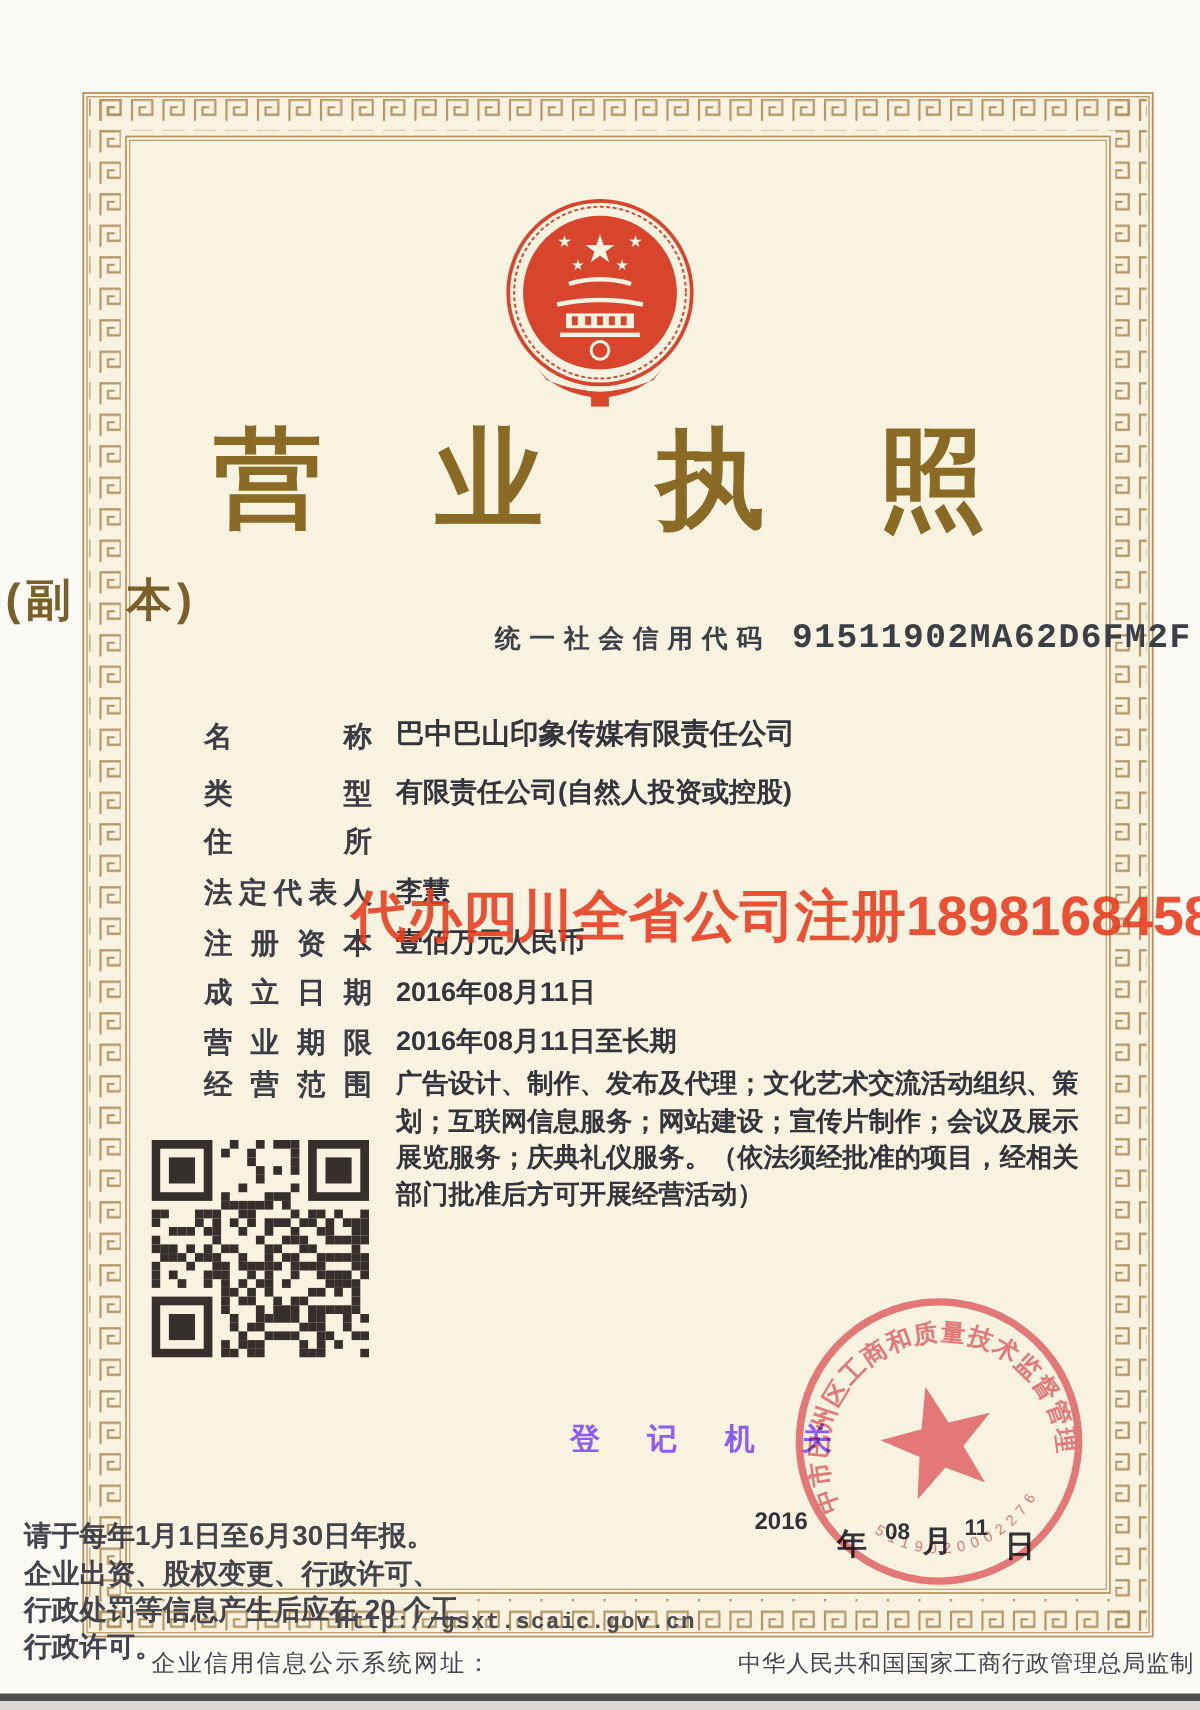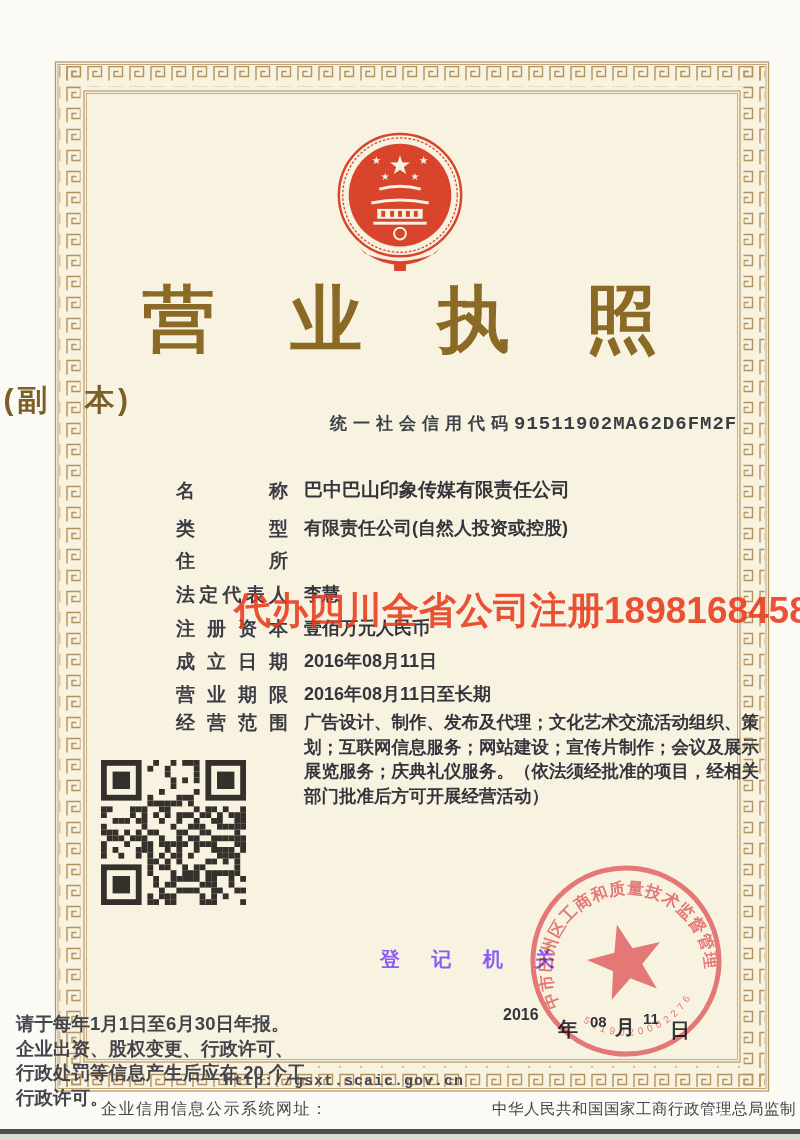--- a/index.html
+++ b/index.html
@@ -12,24 +12,24 @@
   .emblem{position:absolute;left:326px;top:128px;width:148px;height:148px;}
 
   .title{position:absolute;left:0;top:272px;width:800px;text-align:center;
          font-size:72px;font-weight:900;color:#8a6a24;letter-spacing:.40em;text-indent:.40em;
          font-family:Liberation Serif, serif;}
   .subtitle{position:absolute;left:0;top:380px;width:800px;text-align:left;
             font-size:30px;font-weight:700;color:#7c5f28;letter-spacing:.12em;text-indent:.12em;}
 
   .credit-line{position:absolute;left:330px;top:412px;display:flex;align-items:baseline;}
   .credit-label{font-size:17px;font-weight:700;color:#3c4048;letter-spacing:6px;}
-  .credit-code{font-size:19px;font-weight:600;color:#3a3f46;
+  .credit-code{font-size:23px;font-weight:600;color:#3a3f46;margin-left:14px;
                font-family:"Liberation Mono",monospace;letter-spacing:1px;}
 
-  .fields{position:absolute;left:136px;top:474px;width:600px;height:380px;margin-left:40px;}
+  .fields{position:absolute;left:136px;top:474px;width:600px;height:380px;}
   .frow{position:absolute;display:flex;align-items:flex-start;}
   .flabel{width:112px;font-size:19px;font-weight:700;color:#3c3c44;flex:none;
           text-align:justify;text-align-last:justify;}
   .fvalue{margin-left:16px;font-size:18px;font-weight:700;color:#34343c;line-height:24px;}
   .r1{top:4px}.r2{top:42px}.r3{top:74px}.r4{top:108px}.r5{top:142px}.r6{top:175px}.r7{top:208px}.r8{top:236px}
   .r1 .fvalue{font-size:19px;}
   .r8 .fvalue{width:458px;font-size:17.5px;line-height:24.5px;}
 
   .watermark{position:absolute;left:234px;top:586px;width:540px;font-size:37px;font-weight:700;
              color:#e8391c;opacity:.88;z-index:4;white-space:nowrap;letter-spacing:0;}

